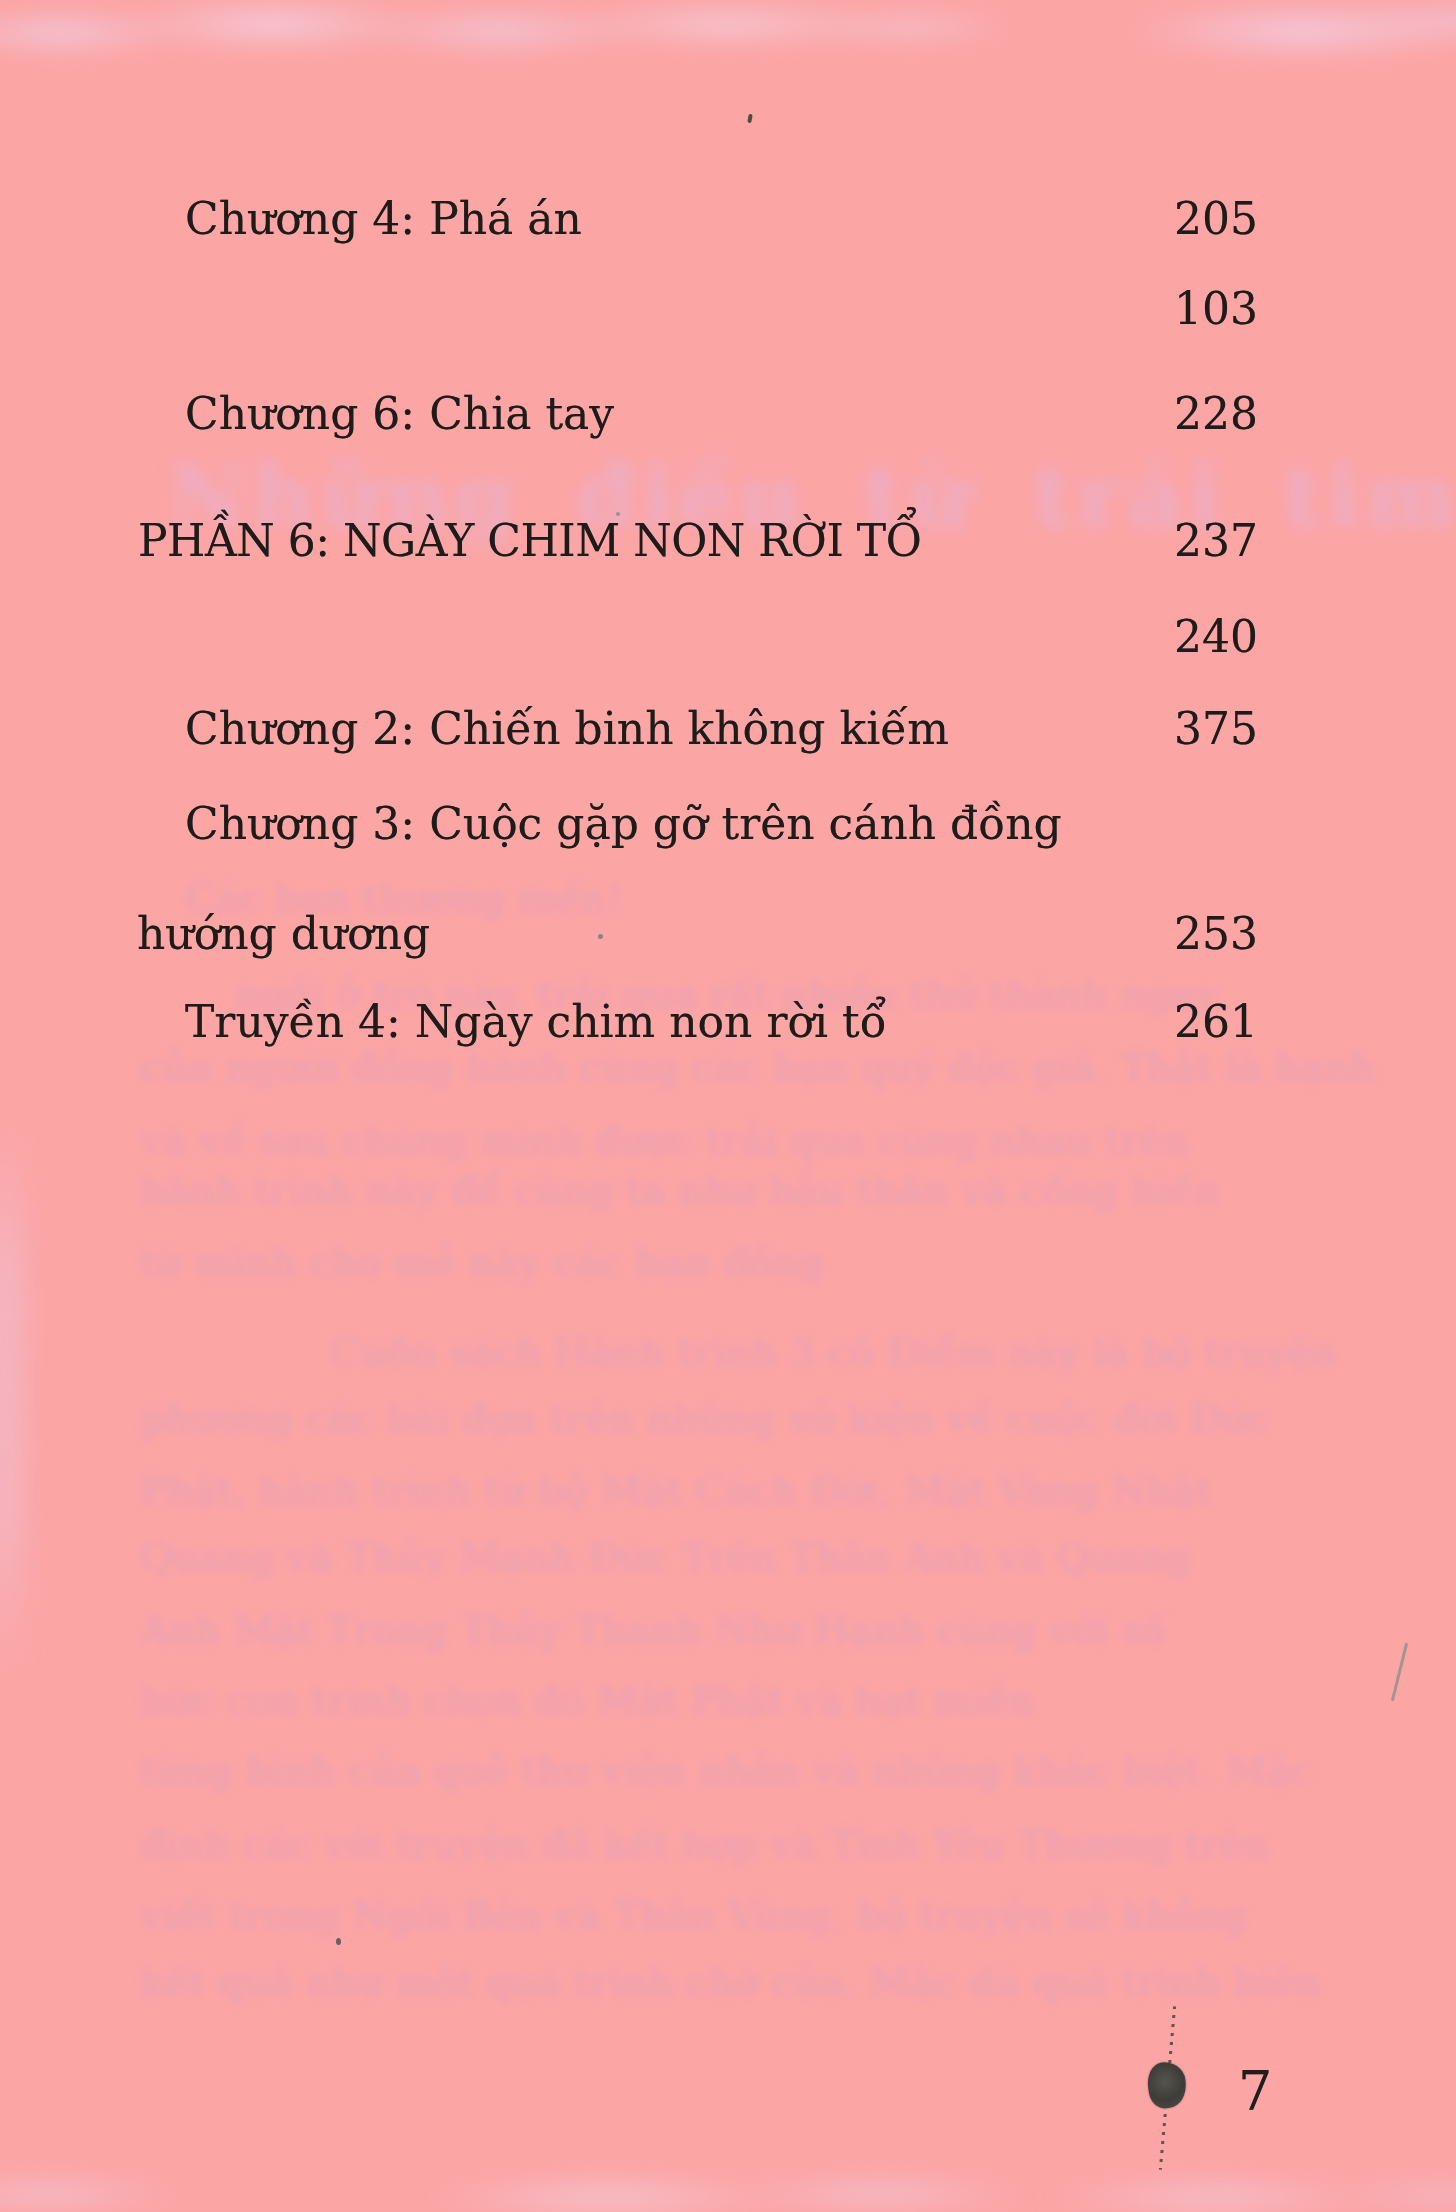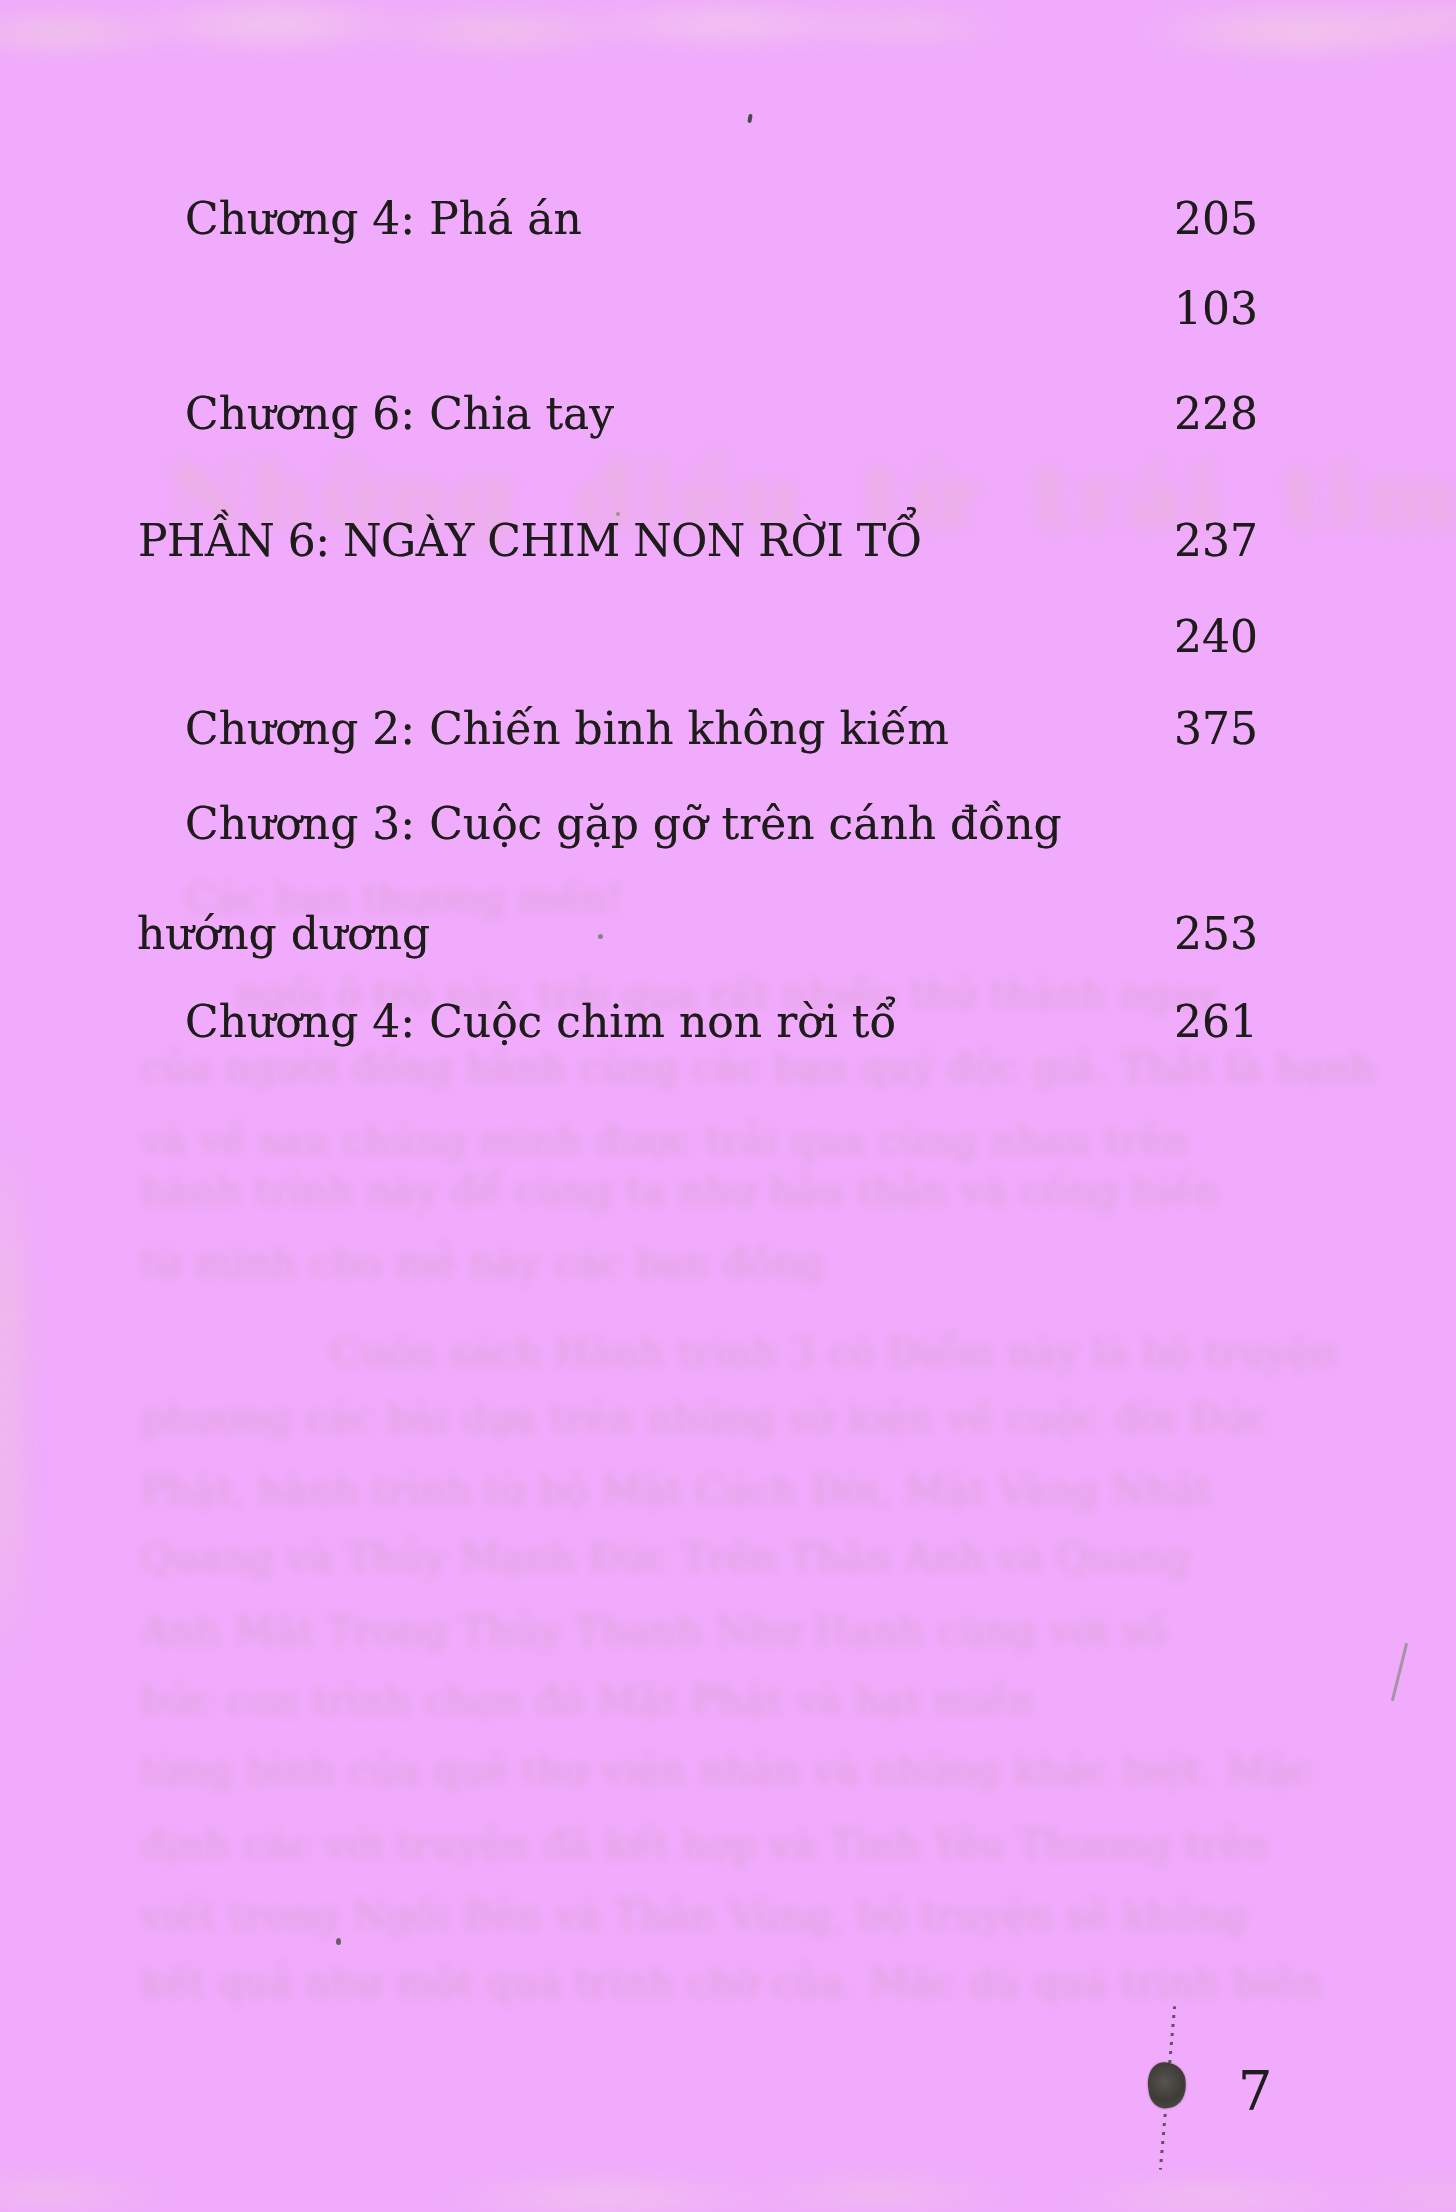--- a/index.html
+++ b/index.html
@@ -1,20 +1,20 @@
 <!DOCTYPE html>
 <html><head>
 <meta charset="utf-8">
 <style>
   html,body{margin:0;padding:0;background:#e9e7e3;}
   .page{
     position:relative;
     width:1456px;height:2212px;
     margin:0 auto;
-    background:#f0abfc;
+    background:#fca5a5;
     overflow:hidden;
     font-family:"DejaVu Serif","Liberation Serif",serif;
     color:#1e1c1a;
   }
 
   
   .toc-row{
     position:absolute;left:0;width:100%;height:58px;
     font-size:44px;line-height:58px;
     color:#1e1c1a;
@@ -166,21 +166,21 @@
       <span class="toc-label">Chương 3: Cuộc gặp gỡ trên cánh đồng</span>
       <span class="toc-page"></span>
     </div>
 
     <div class="toc-row cont" style="top:905px">
       <span class="toc-label">hướng dương</span>
       <span class="toc-page">253</span>
     </div>
 
     <div class="toc-row chapter" style="top:993px">
-      <span class="toc-label">Chương 4: Cuộc chim non rời tổ</span>
+      <span class="toc-label">Truyền 4: Ngày chim non rời tổ</span>
       <span class="toc-page">261</span>
     </div>
 
   </div>
 
   <div class="blot-tail"></div>
   <div class="ink-blot"></div>
   <div class="page-num">7</div>
 
   <div class="speck s1"></div>

